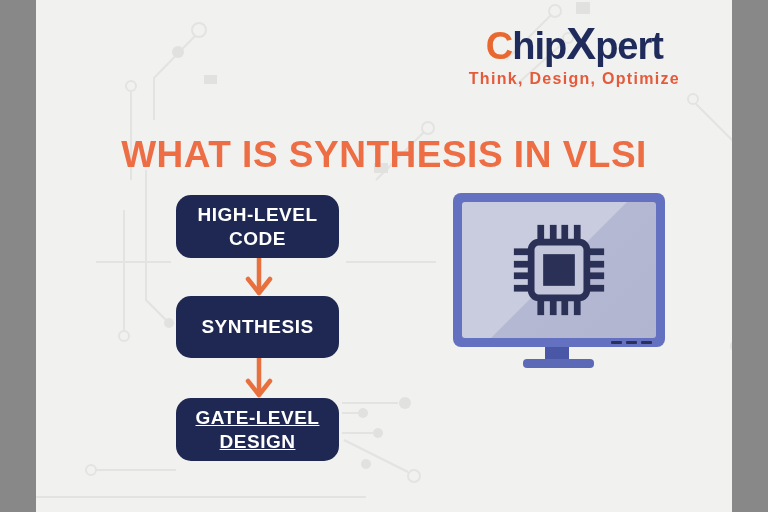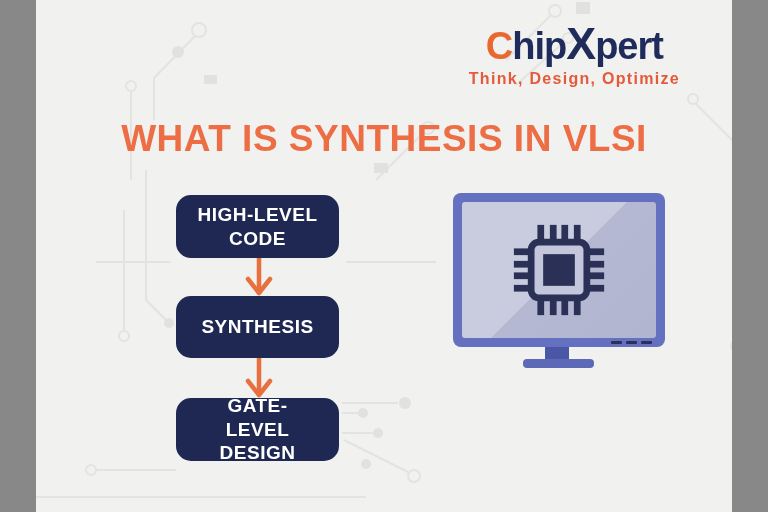--- a/index.html
+++ b/index.html
@@ -13,35 +13,35 @@
   
   .logo{position:absolute;top:22px;right:52px;text-align:center;line-height:1;}
   .logo-text{font-size:38px;font-weight:800;letter-spacing:-1px;white-space:nowrap;}
   .logo-c{color:#e8682f;}
   .logo-navy{color:#1f2b5b;}
   .logo-x{font-size:1.18em;}
   .tagline{margin-top:4px;font-size:16px;font-weight:700;color:#e45a3a;letter-spacing:1.3px;}
 
   
   .title{
-    position:absolute;left:0;right:0;top:118px;margin:0;text-align:center;
+    position:absolute;left:0;right:0;top:118px;margin:16px;text-align:center;
     font-size:37px;font-weight:800;letter-spacing:.5px;color:#ed6e45;
   }
 
   
   .fbox{
     position:absolute;left:140px;width:163px;box-sizing:border-box;
     background:#1e2852;border-radius:15px;color:#fff;
     display:flex;align-items:center;justify-content:center;text-align:center;
     font-size:19px;font-weight:700;letter-spacing:.5px;line-height:1.25;
-    padding:0 20px;
+    padding:0 8px;
   }
   .fbox1{top:195px;height:63px;}
   .fbox2{top:296px;height:62px;text-align:center;}
-  .fbox3{top:398px;height:63px;}
+  .fbox3{top:398px;height:63px;text-decoration:underline;}
   .arrow{position:absolute;left:207px;width:32px;}
   .arrow1{top:258px;height:38px;}
   .arrow2{top:358px;height:40px;}
 
   
   .monitor{
     position:absolute;left:417px;top:193px;width:212px;height:154px;
     background:#6471c0;border-radius:8px;box-sizing:border-box;padding:9px;
   }
   .screen{

